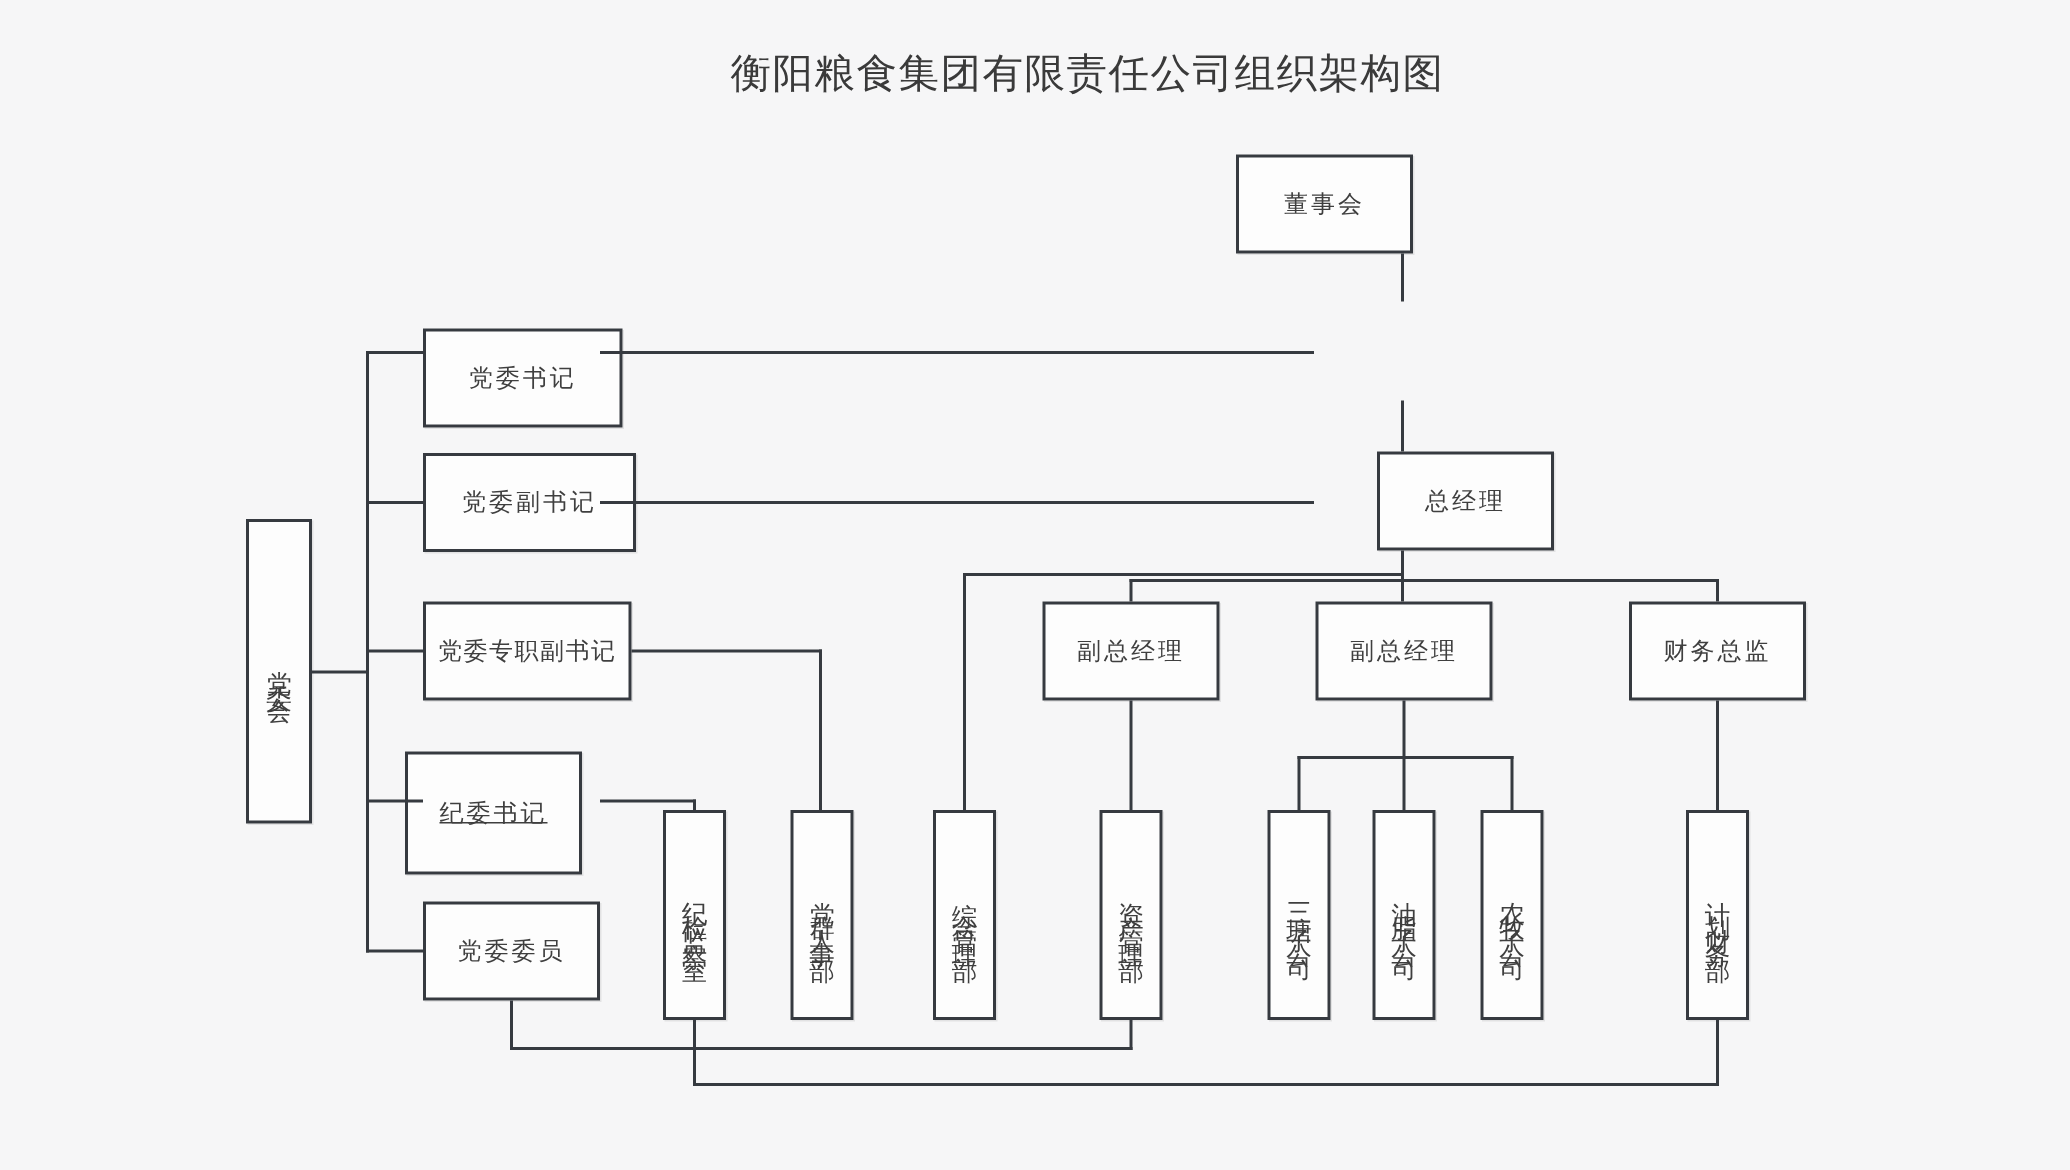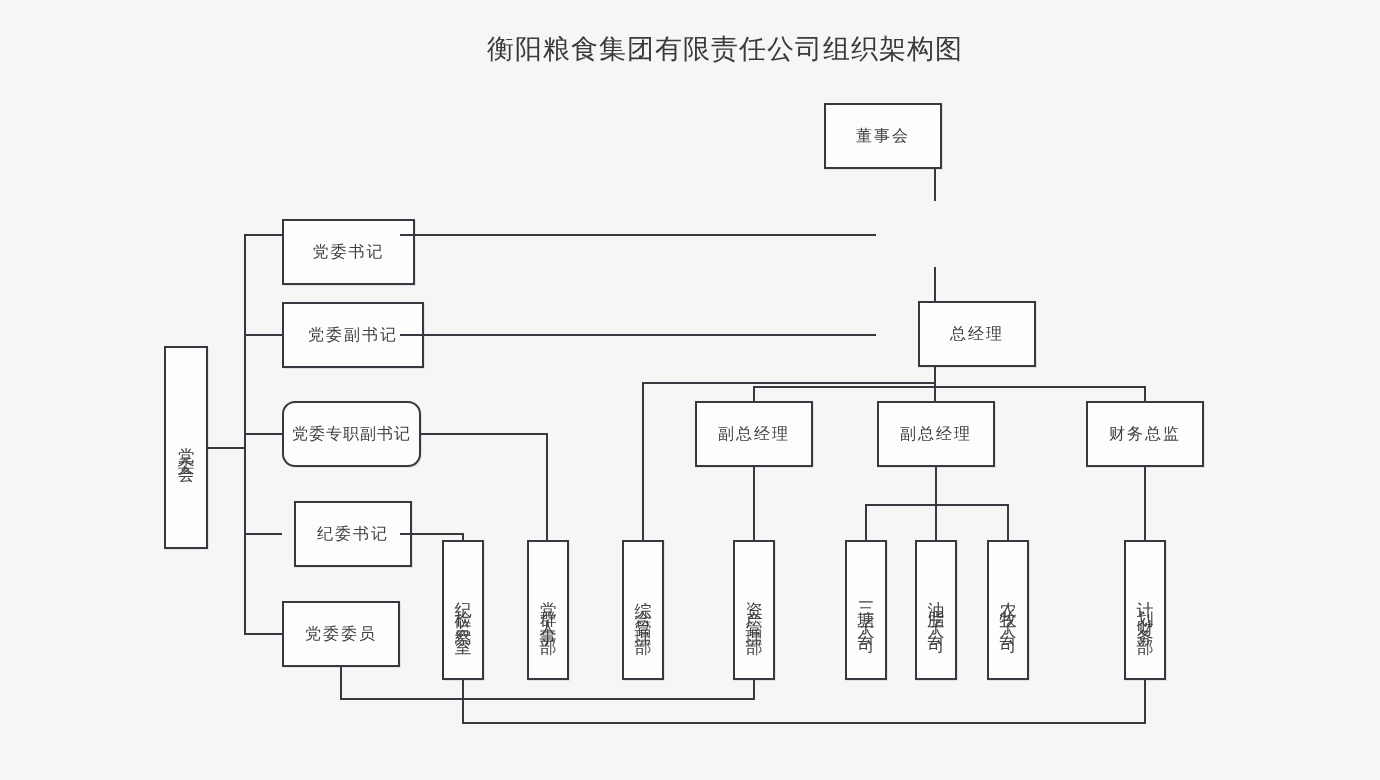--- a/index.html
+++ b/index.html
@@ -56,22 +56,22 @@
 <div id="canvas">
 
   <div class="title">衡阳粮食集团有限责任公司组织架构图</div>
 
   <div class="node" style="left:824px;top:103px;width:118px;height:66px;">董事会</div>
   <div class="node" style="left:876px;top:301px;width:118px;height:66px;margin-left:42px;">总经理</div>
 
   <div class="node vnode" style="left:164px;top:346px;width:44px;height:203px;">党委会</div>
   <div class="node" style="left:282px;top:202px;width:133px;height:66px;margin-top:17px;">党委书记</div>
   <div class="node" style="left:282px;top:302px;width:142px;height:66px;">党委副书记</div>
-  <div class="node" style="left:282px;top:401px;width:139px;height:66px;letter-spacing:1px;border-radius:13px;">党委专职副书记</div>
-  <div class="node" style="left:294px;top:501px;width:118px;height:66px;">纪委书记</div>
+  <div class="node" style="left:282px;top:401px;width:139px;height:66px;letter-spacing:1px;">党委专职副书记</div>
+  <div class="node" style="left:270px;top:501px;width:118px;height:82px;text-decoration:underline;">纪委书记</div>
   <div class="node" style="left:282px;top:601px;width:118px;height:66px;">党委委员</div>
 
   <div class="node" style="left:695px;top:401px;width:118px;height:66px;">副总经理</div>
   <div class="node" style="left:877px;top:401px;width:118px;height:66px;">副总经理</div>
   <div class="node" style="left:1086px;top:401px;width:118px;height:66px;">财务总监</div>
 
   <div class="node vnode" style="left:442px;top:540px;width:42px;height:140px;">纪检监察室</div>
   <div class="node vnode" style="left:527px;top:540px;width:42px;height:140px;">党群人事部</div>
   <div class="node vnode" style="left:622px;top:540px;width:42px;height:140px;">综合管理部</div>
   <div class="node vnode" style="left:733px;top:540px;width:42px;height:140px;">资产管理部</div>

